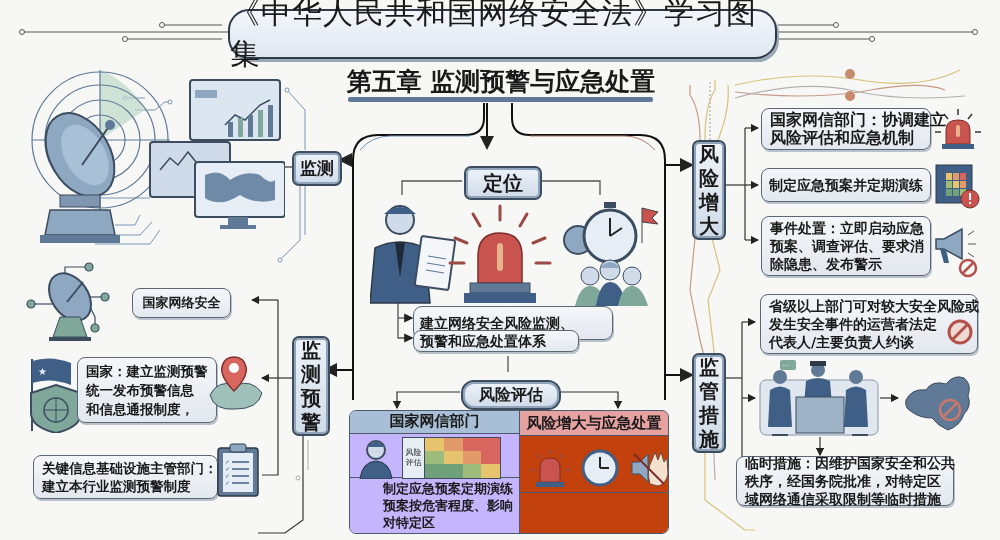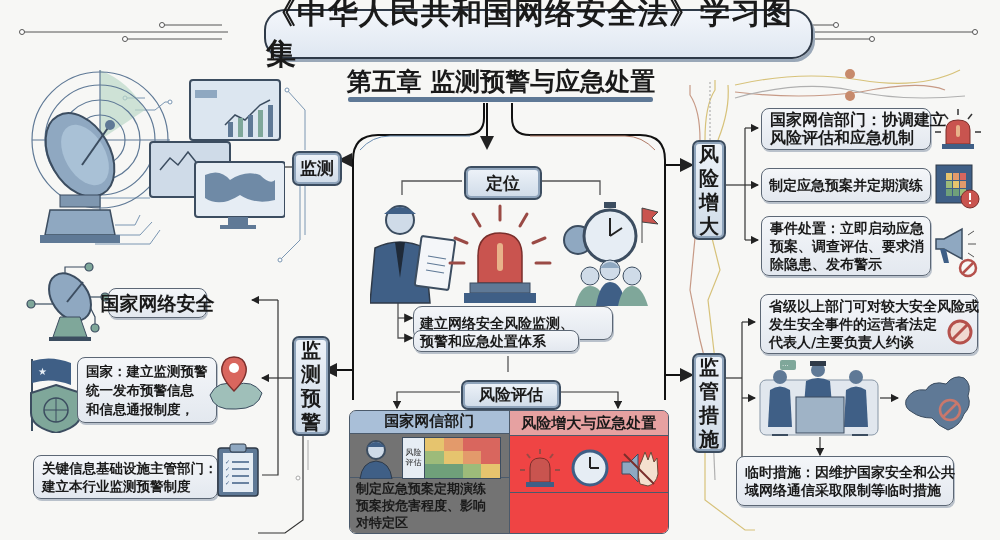--- a/index.html
+++ b/index.html
@@ -1,34 +1,34 @@
 <!DOCTYPE html>
 <html><head>
 <meta charset="utf-8">
 <style>
   html,body{margin:0;padding:0;}
   body{width:1000px;height:540px;position:relative;overflow:hidden;background:#f7f7f5;font-family:"DejaVu Sans","Liberation Sans",sans-serif;color:#1a1a1a;}
   .abs{position:absolute;}
   svg.lines{position:absolute;left:0;top:0;width:1000px;height:540px;}
-  .title-box{left:228px;top:9px;width:545px;height:46px;border:2px solid #2f3a48;border-radius:21px;background:linear-gradient(#f3f6fb,#dfe7f1);box-shadow:2px 3px 0 #9aa8b8;display:flex;align-items:center;justify-content:center;font-weight:bold;font-size:30px;letter-spacing:1px;margin-left:36px;}
+  .title-box{left:228px;top:9px;width:545px;height:46px;border:2px solid #2f3a48;border-radius:21px;background:linear-gradient(#f3f6fb,#dfe7f1);box-shadow:2px 3px 0 #9aa8b8;display:flex;align-items:center;justify-content:center;font-weight:normal;font-size:30px;letter-spacing:1px;}
   .chapter{left:336px;top:65px;width:330px;text-align:center;font-weight:bold;font-size:25px;}
   .chapter-bar{left:348px;top:97px;width:305px;height:5px;background:#5f7996;border-radius:2px;}
   .node{border:2px solid #3c4d60;border-radius:7px;background:linear-gradient(#eef3f9,#cfdbe8);box-shadow:inset 0 0 0 2px #8fa4bb;display:flex;align-items:center;justify-content:center;font-weight:bold;}
   .node.v{flex-direction:column;font-size:20px;line-height:24px;}
   .box{border:1.5px solid #5c6775;border-radius:8px;background:linear-gradient(#f4f6f9,#e3e8ef);box-shadow:1px 2px 0 #b9c1cb;font-weight:bold;font-size:14px;line-height:20px;padding:4px 8px;box-sizing:border-box;display:flex;flex-direction:column;justify-content:center;}
   .box span{display:block;white-space:nowrap;}
   .risk-wrap{left:349px;top:410px;width:318px;height:122px;border:1.5px solid #4b5a6b;border-radius:7px;overflow:hidden;display:flex;}
   .risk-col{flex:1;display:flex;flex-direction:column;}
-  .risk-col.left{background:#737373;border-right:1.5px solid #4b5a6b;}
-  .risk-col.right{background:#ef4444;gap:8px;}
+  .risk-col.left{background:#c4b5fd;border-right:1.5px solid #4b5a6b;}
+  .risk-col.right{background:#c2410c;gap:8px;}
   .risk-head{height:24px;display:flex;align-items:center;justify-content:center;font-weight:bold;font-size:15px;border-bottom:1.5px solid #4b5a6b;}
   .risk-col.left .risk-head{background:#a9bfd8;}
   .risk-col.right .risk-head{background:#e6a1a1;}
   .risk-icons{height:48px;border-bottom:1.5px solid #4b5a6b;position:relative;}
-  .risk-text{flex:1;font-weight:bold;font-size:13px;line-height:17px;padding:2px 6px;}
+  .risk-text{flex:1;font-weight:bold;font-size:13px;line-height:17px;padding:2px 6px;margin-left:27px;}
   .risk-text span{display:block;white-space:nowrap;}
 </style>
 </head>
 <body>
 
 <svg class="lines" viewBox="0 0 1000 540">
   <defs>
     <marker id="arr" markerWidth="7" markerHeight="7" refX="6" refY="3.5" orient="auto">
         <path d="M0,0 L7,3.5 L0,7 z" fill="#222"></path>
       </marker>
@@ -177,21 +177,21 @@
     <rect x="130" y="72" width="80" height="55" rx="3" fill="#cfdbe8" stroke="#3c4d60" stroke-width="2"></rect>
     <polyline points="140,100 150,88 158,95 168,82 176,92" fill="none" stroke="#3c4d60" stroke-width="1.5"></polyline>
     <rect x="180" y="92" width="90" height="55" rx="3" fill="#e6edf4" stroke="#3c4d60" stroke-width="2" transform="translate(-5,0)"></rect>
     <path d="M185 105 Q200 98 210 110 Q225 100 240 105 Q250 115 255 110 L255 130 Q235 135 220 125 Q200 138 185 128 z" fill="#6f8aa6"></path>
     <rect x="208" y="147" width="20" height="8" fill="#5f7996"></rect>
       <rect x="200" y="155" width="36" height="4" fill="#5f7996"></rect>
   </g>
 </svg>
 <div class="abs node" style="left:292px;top:151px;width:46px;height:31px;font-size:17px;">监测</div>
 
-<div class="abs node" style="left:464px;top:166px;width:74px;height:30px;font-size:17px;">定位</div>
+<div class="abs node" style="left:464px;top:166px;width:74px;height:30px;font-size:20px;">定位</div>
 <svg class="abs" style="left:370px;top:198px;width:290px;height:108px" viewBox="0 0 290 108">
   <g>
     <circle cx="30" cy="22" r="14" fill="#cfdbe8" stroke="#3c4d60" stroke-width="2"></circle>
     <path d="M14 16 Q30 2 46 16" fill="#3f5f86"></path>
     <path d="M0 105 L5 50 Q30 38 55 50 L60 105 z" fill="#3f5f86" stroke="#2f3a48" stroke-width="1.5"></path>
     <path d="M25 44 L30 80 L35 44" fill="#1f2a38"></path>
     <rect x="48" y="40" width="34" height="50" rx="2" fill="#f4f6f9" stroke="#3c4d60" stroke-width="2" transform="rotate(8 65 65)"></rect>
     <g stroke="#5f7996" stroke-width="1.2">
         <line x1="58" y1="58" x2="76" y2="61"></line>
         <line x1="57" y1="65" x2="75" y2="68"></line>
@@ -229,21 +229,21 @@
     <path d="M248 108 Q252 88 262 88 Q272 88 278 108 z" fill="#7fa79a"></path>
   </g>
 </svg>
 <div class="abs box" style="left:413px;top:306px;width:200px;height:22px;padding:16px 6px;font-size:14px;border-radius:9px;">
     <span>建立网络安全风险监测、</span>
   </div>
 <div class="abs box" style="left:413px;top:330px;width:166px;height:22px;padding:4px 6px;font-size:14px;">
     <span>预警和应急处置体系</span>
   </div>
 
-<div class="abs node" style="left:461px;top:380px;width:96px;height:26px;font-size:16px;">风险评估</div>
+<div class="abs node" style="left:461px;top:380px;width:96px;height:26px;font-size:16px;border-radius:13px;">风险评估</div>
 <div class="abs risk-wrap">
   <div class="risk-col left">
     <div class="risk-head">国家网信部门</div>
     <div class="risk-icons">
       <svg style="position:absolute;left:6px;top:3px;width:40px;height:42px" viewBox="0 0 40 42">
         <circle cx="20" cy="13" r="9" fill="#cfdbe8" stroke="#3c4d60" stroke-width="2"></circle>
         <path d="M11 10 Q20 0 29 10" fill="#3f5f86"></path>
         <path d="M4 42 Q6 25 20 24 Q34 25 36 42 z" fill="#3f5f86" stroke="#2f3a48"></path>
       </svg>
       <div style="position:absolute;left:52px;top:3px;width:97px;height:40px;border:1.2px solid #3c4d60;display:grid;grid-template-columns:22px repeat(4,1fr);grid-template-rows:repeat(3,1fr);font-size:8px;">
@@ -316,21 +316,21 @@
       <path d="M60 35 L76 35"></path>
       <circle cx="80" cy="35" r="4" fill="#7fa79a"></circle>
       <path d="M65 45 L70 55 L70 62"></path>
       <circle cx="70" cy="66" r="4" fill="#7fa79a"></circle>
     </g>
   <ellipse cx="45" cy="35" rx="18" ry="26" transform="rotate(-35 45 35)" fill="#8fa8c1" stroke="#3c4d60" stroke-width="2"></ellipse>
   <line x1="42" y1="40" x2="58" y2="20" stroke="#3c4d60" stroke-width="2"></line>
   <path d="M35 55 L55 55 L62 75 L28 75 z" fill="#7fa79a" stroke="#3c4d60"></path>
   <rect x="24" y="75" width="42" height="4" fill="#3c4d60"></rect>
 </svg>
-<div class="abs box" style="left:108px;top:288px;width:99px;height:30px;align-items:center;font-size:19px;">
+<div class="abs box" style="left:132px;top:288px;width:99px;height:30px;align-items:center;font-size:13px;">
     <span>国家网络安全</span>
   </div>
 <svg class="abs" style="left:26px;top:355px;width:60px;height:78px" viewBox="0 0 60 78">
   <line x1="6" y1="4" x2="6" y2="76" stroke="#3c4d60" stroke-width="2"></line>
   <path d="M6 6 Q25 0 45 8 L45 30 Q25 22 6 28 z" fill="#3f5f86"></path>
   <text x="12" y="20" font-size="10" fill="#e6edf4">★</text>
   <path d="M30 30 L55 38 L55 58 Q55 72 30 78 Q5 72 5 58 L5 38 z" fill="#7fa79a" stroke="#3c4d60" stroke-width="2"></path>
   <circle cx="30" cy="55" r="12" fill="none" stroke="#3c4d60" stroke-width="1.5"></circle>
   <line x1="18" y1="55" x2="42" y2="55" stroke="#3c4d60"></line>
     <line x1="30" y1="43" x2="30" y2="67" stroke="#3c4d60"></line>
@@ -458,14 +458,15 @@
       <line x1="94" y1="80" x2="110" y2="80"></line>
     </g>
 </svg>
 <svg class="abs" style="left:902px;top:370px;width:72px;height:65px" viewBox="0 0 72 65">
   <path d="M4 30 Q10 18 24 20 Q30 10 44 14 Q52 4 62 8 Q70 14 66 26 Q70 36 62 44 Q58 56 46 60 Q36 56 30 48 Q18 48 10 42 Q2 38 4 30 z" fill="#5f7996" stroke="#3c4d60"></path>
   <circle cx="48" cy="40" r="10" fill="none" stroke="#c9786c" stroke-width="2.5"></circle>
     <line x1="41" y1="47" x2="55" y2="33" stroke="#c9786c" stroke-width="2.5"></line>
 </svg>
 <div class="abs box" style="left:736px;top:456px;width:218px;height:50px;font-size:14px;line-height:18px;">
   <span>临时措施：因维护国家安全和公共</span>
+    <span>秩序，经国务院批准，对特定区</span>
     <span>域网络通信采取限制等临时措施</span>
 </div>
 
 </body></html>

